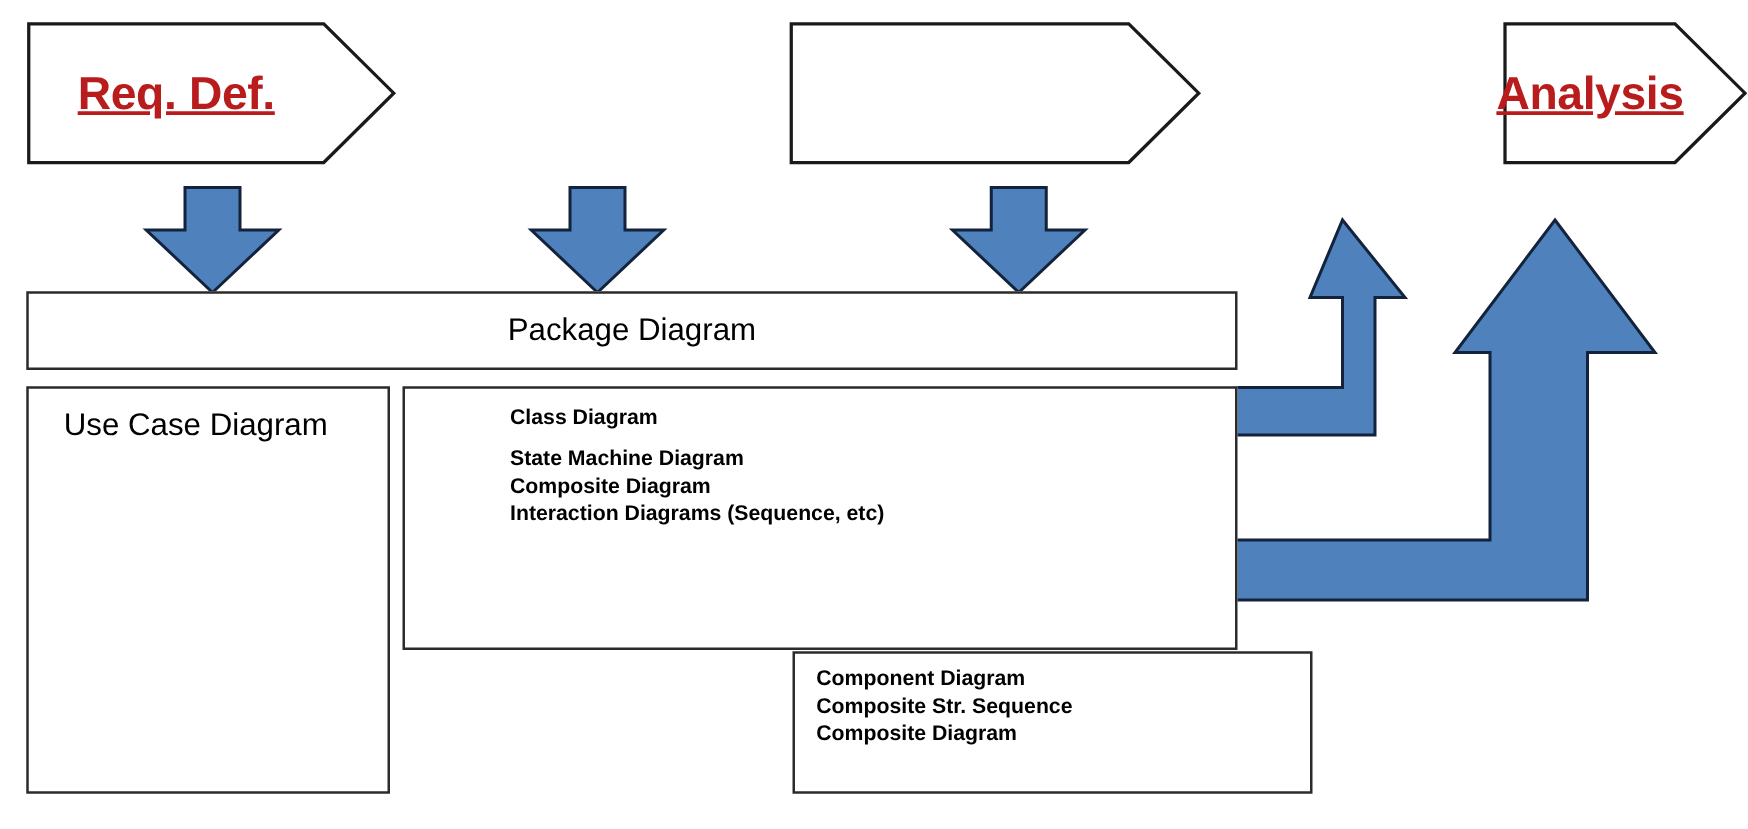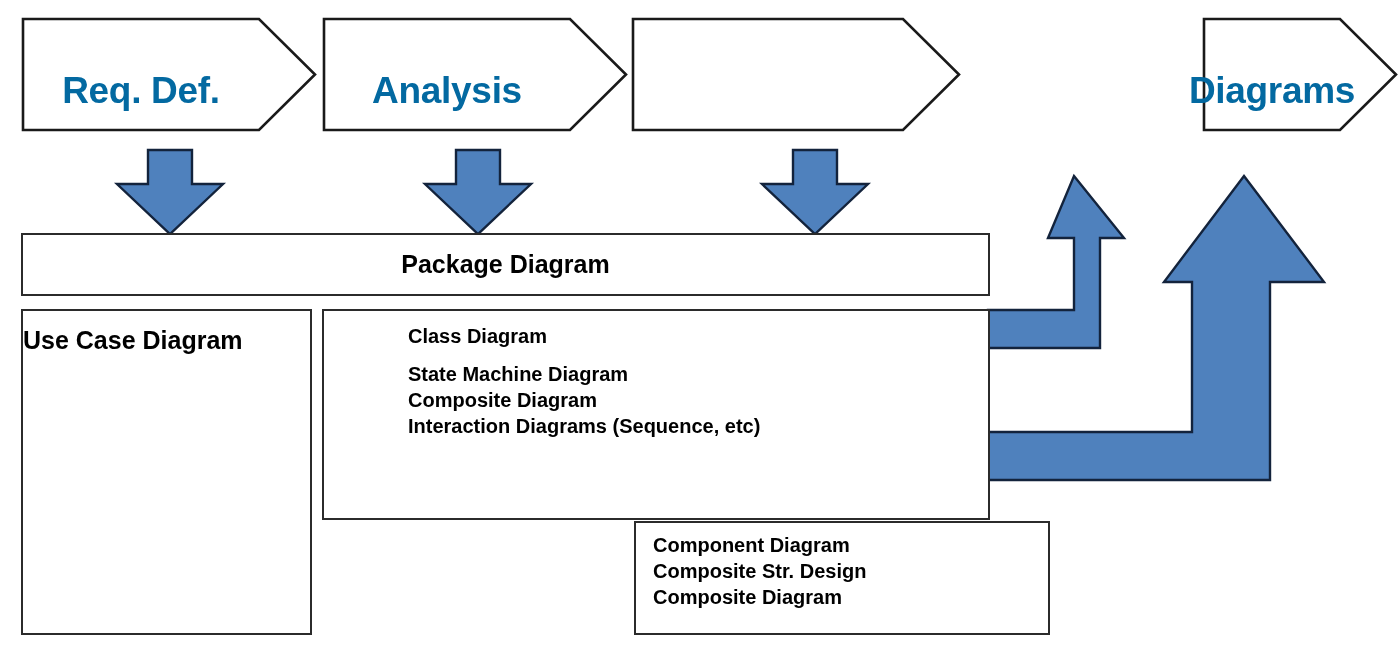--- a/index.html
+++ b/index.html
@@ -29,31 +29,32 @@
     overflow: visible;
   }
   .chevron-shape {
     fill: #ffffff;
     stroke: #1a1a1a;
     stroke-width: 2.6;
     stroke-linejoin: miter;
   }
   .chevron-label {
     position: absolute;
-    top: 16px;
+    top: 0;
     height: 100%;
     display: flex;
     align-items: center;
     justify-content: center;
     font-size: 37px;
     font-weight: bold;
-    color: #0369a1;
+    color: #b91c1c;
     letter-spacing: -0.3px;
     white-space: nowrap;
     pointer-events: none;
+    text-decoration: underline;
   }
 
   
   .blue-arrow {
     position: absolute;
   }
   .blue-arrow svg { display: block; overflow: visible; }
   .blue-shape {
     fill: #4f81bd;
     stroke: #13233c;
@@ -68,27 +69,27 @@
     border: 2.4px solid #2b2b2b;
     box-sizing: border-box;
   }
   .dbox-center {
     display: flex;
     align-items: center;
     justify-content: center;
   }
   .box-title {
     font-size: 25px;
-    font-weight: bold;
+    font-weight: normal;
     color: #000000;
     white-space: nowrap;
   }
   .box-list {
     position: absolute;
-    font-size: 20px;
+    font-size: 17px;
     font-weight: bold;
     color: #000000;
     line-height: 1.30;
     white-space: nowrap;
   }
   .box-list .blank-line {
     display: block;
     height: 0.62em;
   }
   .list-item-line { display: block; }
@@ -98,39 +99,33 @@
 
 <div id="stage">
 
   <div class="chevron" style="left:21px; top:17px; width:296px; height:115px;">
     <svg width="296" height="115" viewBox="0 0 296 115" preserveAspectRatio="none">
       <polygon class="chevron-shape" points="2,2 238,2 294,57.5 238,113 2,113"></polygon>
     </svg>
     <div class="chevron-label" style="left:0; width:240px;">Req. Def.</div>
   </div>
 
-  <div class="chevron" style="left:322px; top:17px; width:306px; height:115px;">
-    <svg width="306" height="115" viewBox="0 0 306 115" preserveAspectRatio="none">
-      <polygon class="chevron-shape" points="2,2 248,2 304,57.5 248,113 2,113"></polygon>
-    </svg>
-    <div class="chevron-label" style="left:0; width:250px;">Analysis</div>
-  </div>
 
   <div class="chevron" style="left:631px; top:17px; width:330px; height:115px;">
     <svg width="330" height="115" viewBox="0 0 330 115" preserveAspectRatio="none">
       <polygon class="chevron-shape" points="2,2 272,2 328,57.5 272,113 2,113"></polygon>
     </svg>
   </div>
 
 
   <div class="chevron" style="left:1202px; top:17px; width:196px; height:115px;">
     <svg width="196" height="115" viewBox="0 0 196 115" preserveAspectRatio="none">
       <polygon class="chevron-shape" points="2,2 138,2 194,57.5 138,113 2,113"></polygon>
     </svg>
-    <div class="chevron-label" style="left:0; width:140px;">Diagrams</div>
+    <div class="chevron-label" style="left:0; width:140px;">Analysis</div>
   </div>
 
   <div class="blue-arrow" style="left:115px; top:148px; width:110px; height:88px;">
     <svg width="110" height="88" viewBox="0 0 110 88" preserveAspectRatio="none">
       <polygon class="blue-shape" points="33,2 77,2 77,36 108,36 55,86 2,36 33,36"></polygon>
     </svg>
   </div>
 
   <div class="blue-arrow" style="left:423px; top:148px; width:110px; height:88px;">
     <svg width="110" height="88" viewBox="0 0 110 88" preserveAspectRatio="none">
@@ -154,34 +149,34 @@
     <svg width="340" height="312" viewBox="0 0 340 312" preserveAspectRatio="none">
       <polygon class="blue-shape" points="258,4 338,110 284,110 284,308 2,308 2,260 206,260 206,110 178,110"></polygon>
     </svg>
   </div>
 
   <div class="dbox dbox-center" style="left:21px; top:233px; width:969px; height:63px;">
     <span class="box-title">Package Diagram</span>
   </div>
 
   <div class="dbox" style="left:21px; top:309px; width:291px; height:326px;">
-    <span class="box-title" style="position:absolute; left:0; top:15px;">Use Case Diagram</span>
+    <span class="box-title" style="position:absolute; left:28px; top:15px;">Use Case Diagram</span>
   </div>
 
   <div class="dbox" style="left:322px; top:309px; width:668px; height:211px;">
     <div class="box-list" style="left:84px; top:12px;">
       <span class="list-item-line">Class Diagram</span>
       <span class="blank-line"></span>
       <span class="list-item-line">State Machine Diagram</span>
       <span class="list-item-line">Composite Diagram</span>
       <span class="list-item-line">Interaction Diagrams (Sequence, etc)</span>
     </div>
   </div>
 
   <div class="dbox" style="left:634px; top:521px; width:416px; height:114px;">
     <div class="box-list" style="left:17px; top:9px;">
       <span class="list-item-line">Component Diagram</span>
-      <span class="list-item-line">Composite Str. Design</span>
+      <span class="list-item-line">Composite Str. Sequence</span>
       <span class="list-item-line">Composite Diagram</span>
     </div>
   </div>
 
 </div>
 
 </body></html>

